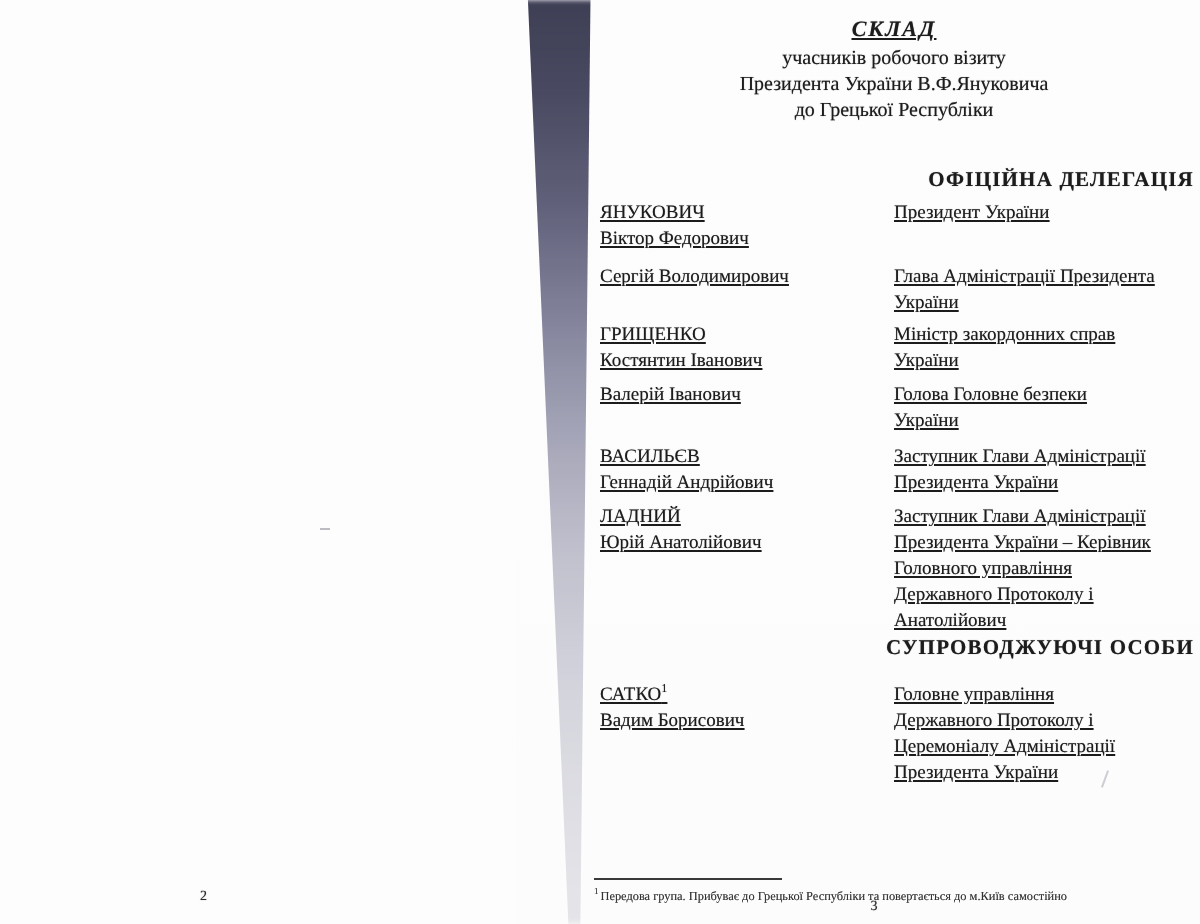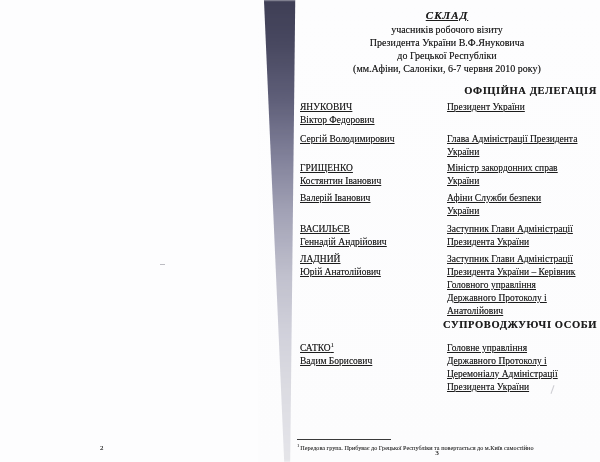--- a/index.html
+++ b/index.html
@@ -149,21 +149,20 @@
   <div class="speck-dash"></div>
   <div class="speck-slash"></div>
 
   <div class="right-page">
 
     <div class="doc-header">
       <div class="doc-title">СКЛАД</div>
       <div class="doc-sub">учасників робочого візиту</div>
       <div class="doc-sub">Президента України В.Ф.Януковича</div>
       <div class="doc-sub">до Грецької Республіки</div>
-      <div class="doc-sub">(мм.Афіни, Салоніки, 6-7 червня 2010 року)</div>
     </div>
 
     <div class="section-heading" style="top:85px">ОФІЦІЙНА ДЕЛЕГАЦІЯ</div>
 
     <div class="member" style="top:101px">
       <div class="name-col">
         <div>ЯНУКОВИЧ</div>
         <div>Віктор Федорович</div>
       </div>
       <div class="pos-col">
@@ -190,21 +189,21 @@
         <div>Міністр закордонних справ</div>
         <div>України</div>
       </div>
     </div>
 
     <div class="member" style="top:192px">
       <div class="name-col">
         <div>Валерій Іванович</div>
       </div>
       <div class="pos-col">
-        <div>Афіни Служби безпеки</div>
+        <div>Голова Головне безпеки</div>
         <div>України</div>
       </div>
     </div>
 
     <div class="member" style="top:223px">
       <div class="name-col">
         <div>ВАСИЛЬЄВ</div>
         <div>Геннадій Андрійович</div>
       </div>
       <div class="pos-col">

